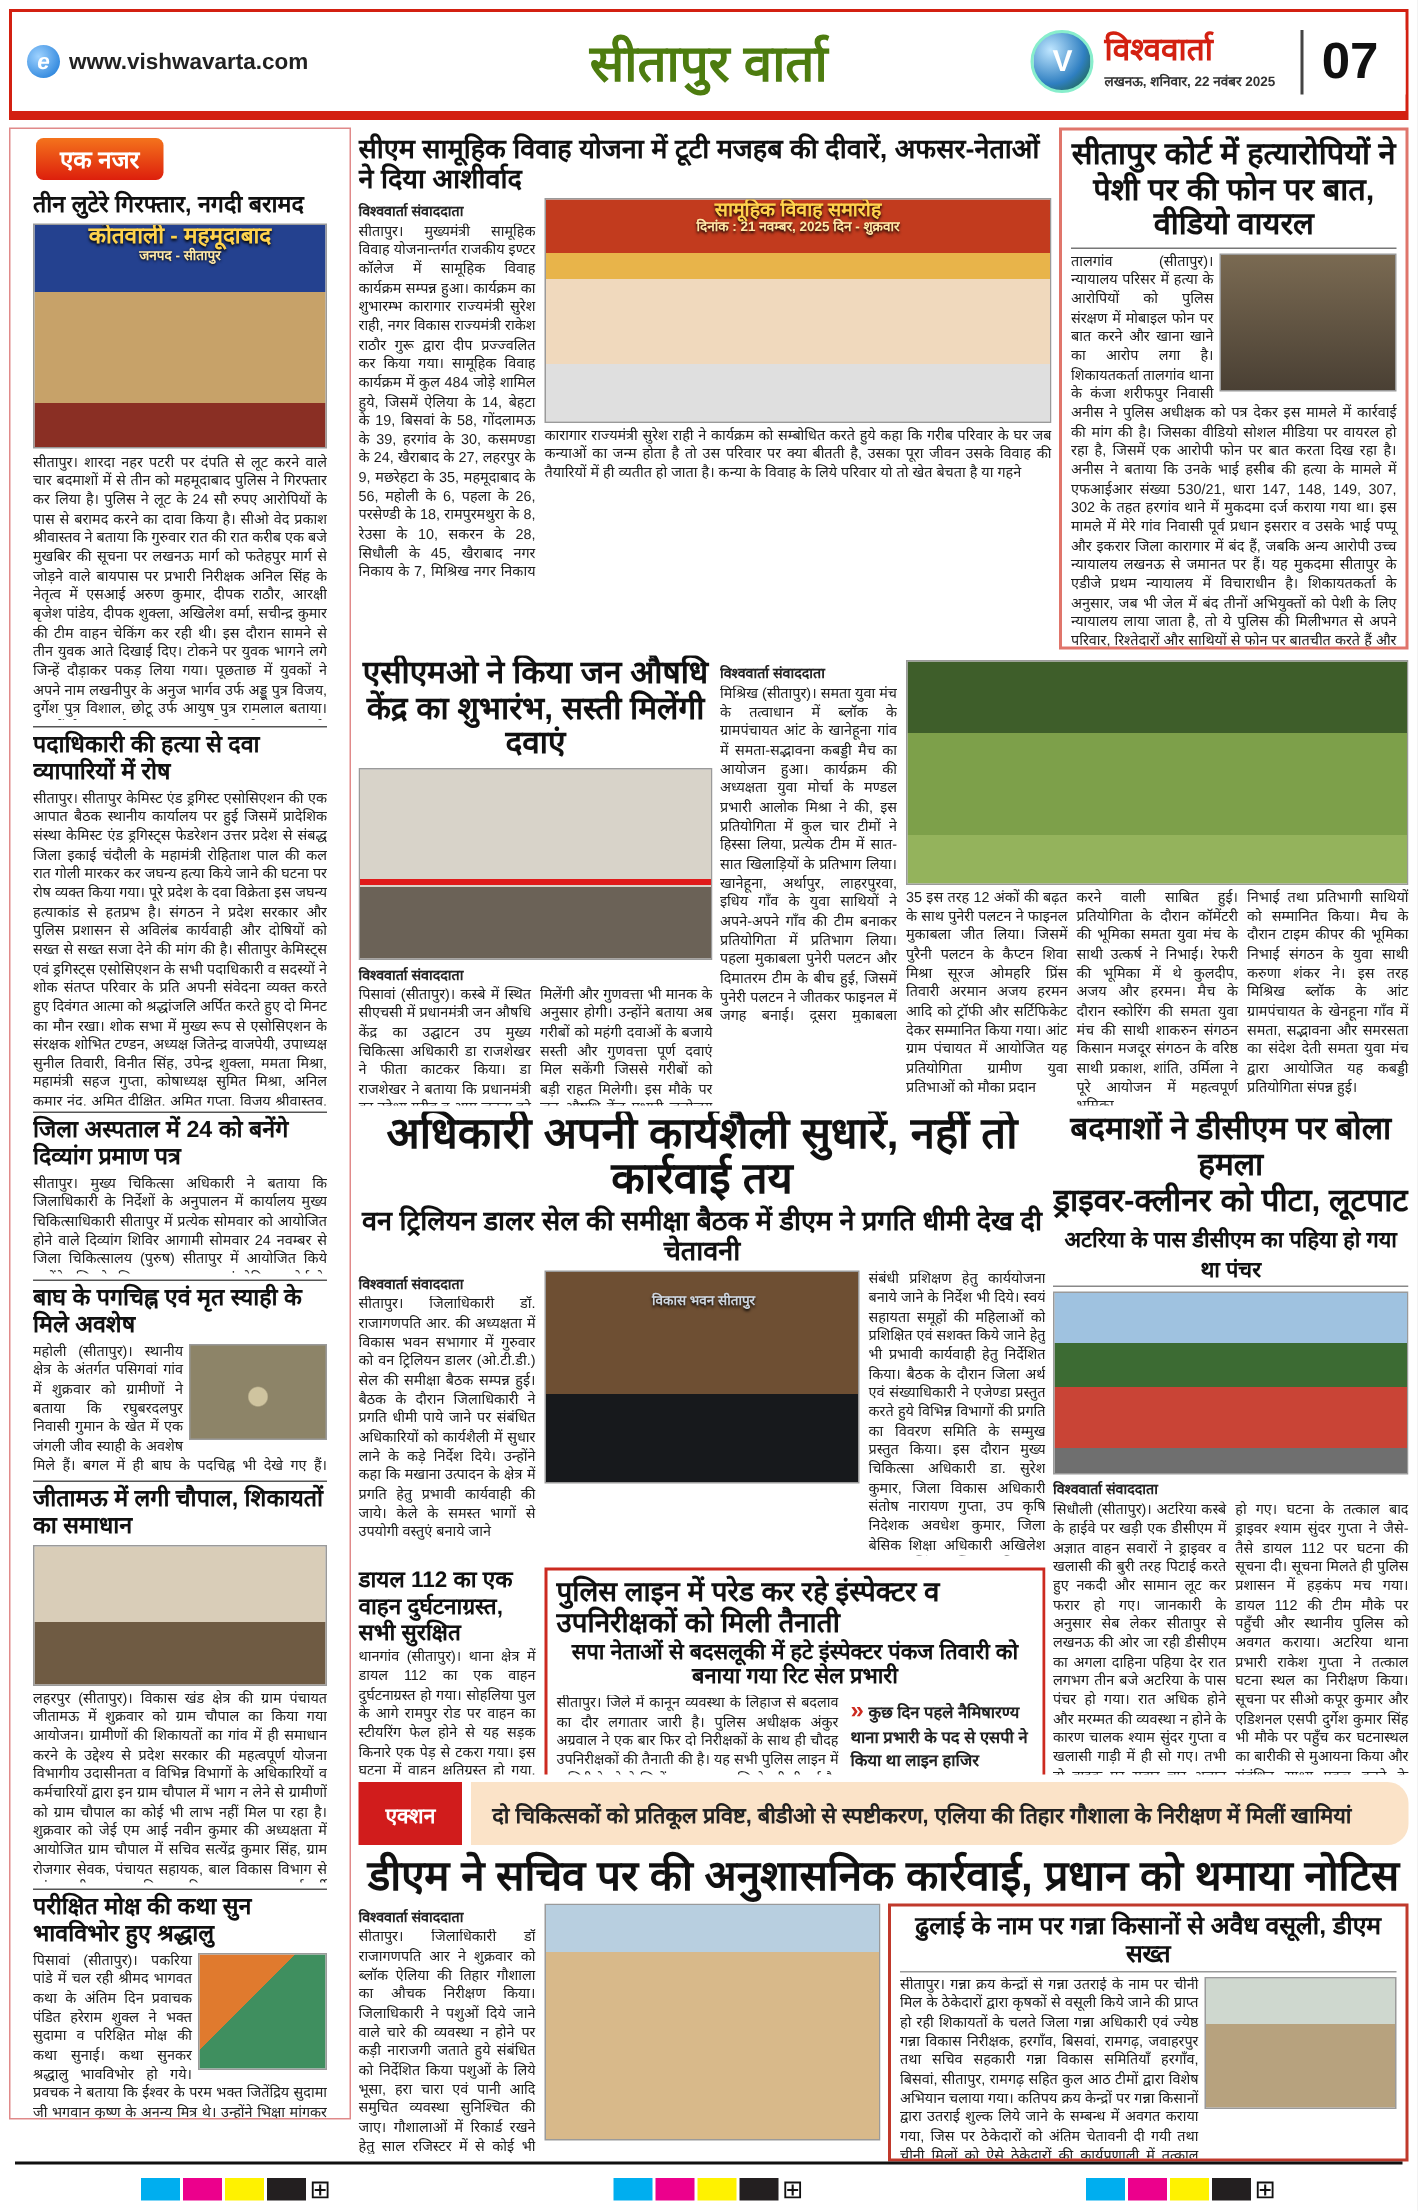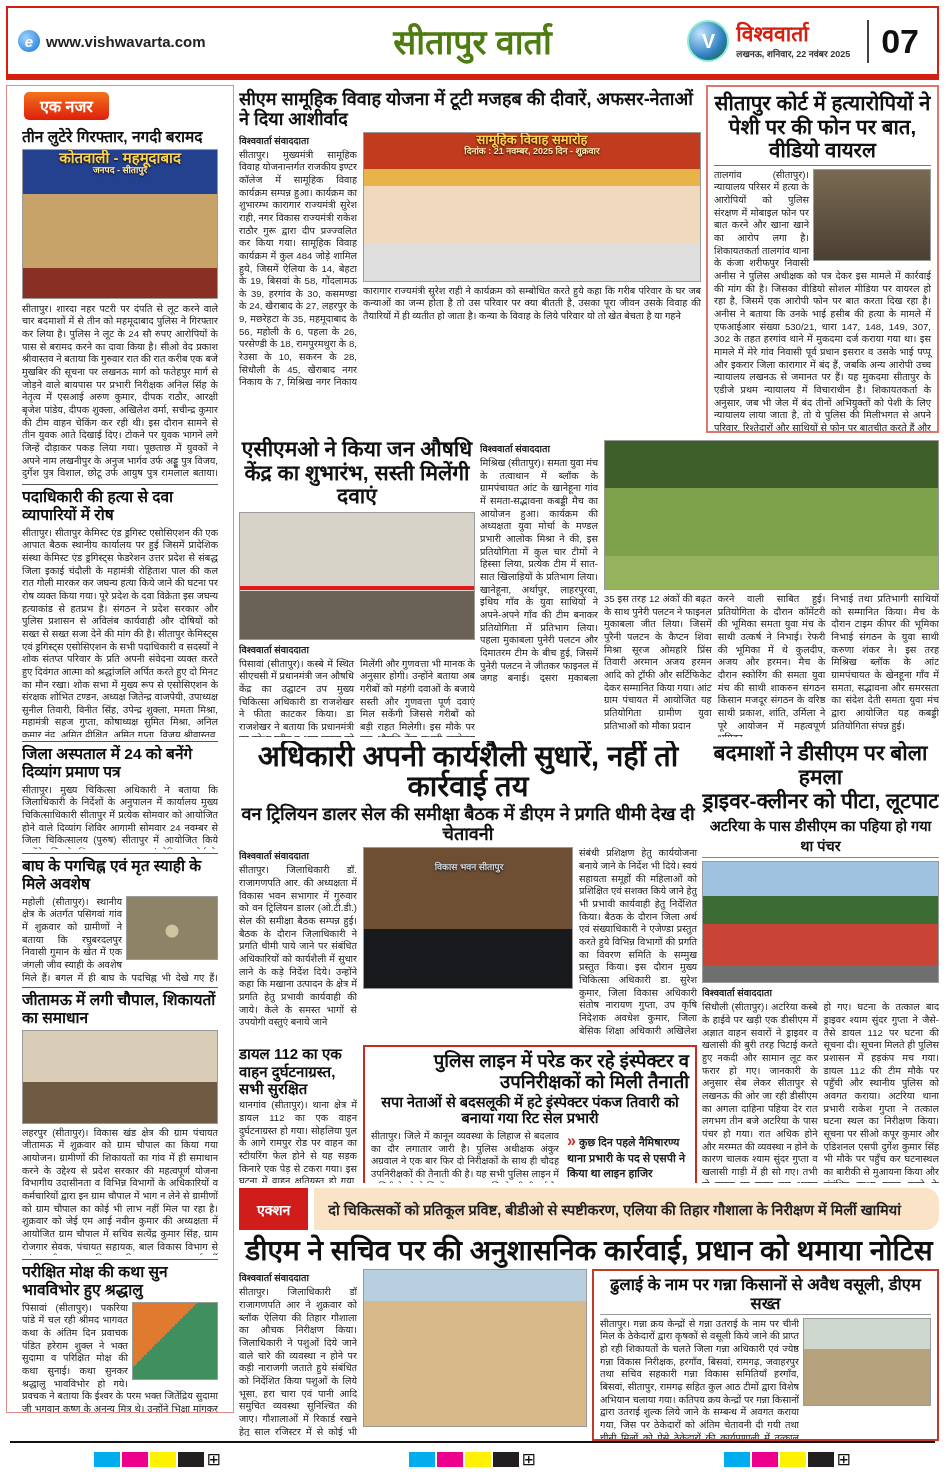--- a/index.html
+++ b/index.html
@@ -82,21 +82,21 @@
   .otd-head{font-size:29px;font-weight:700;text-align:center;line-height:1.05;}
   .otd-sub{font-size:18px;font-weight:700;text-align:center;margin:3px 0;line-height:1.1;}
   .otd-flex{display:flex;gap:6px;}
   .otd-c1{width:118px;flex:0 0 118px;}
   .otd-mid{flex:1;min-width:0;}
   .ph-meeting{height:142px;background:linear-gradient(180deg,#6e4f33 0 58%,#17191c 58%);}
   .ph-meeting .sign{position:absolute;top:12px;left:34%;font-size:9px;color:#cfd6df;font-weight:700;text-shadow:0 1px 2px #000;}
   .otd-c3{width:118px;flex:0 0 118px;}
   .dial-head{font-size:15px;font-weight:700;line-height:1.15;margin:4px 0 2px;}
   .police-box{border:2px solid #cc2a20;padding:4px 6px;margin-top:4px;box-sizing:border-box;flex:1;overflow:hidden;}
-  .pol-head{font-size:18.5px;font-weight:700;text-align:right;line-height:1.1;}
+  .pol-head{font-size:18.5px;font-weight:700;text-align:left;line-height:1.1;}
   .pol-sub{font-size:14.5px;font-weight:700;text-align:center;margin:3px 0;line-height:1.1;}
   .pol-flex{display:flex;gap:6px;}
   .pull-quote{width:120px;flex:0 0 120px;font-size:11px;font-weight:700;color:#222;border-bottom:2px solid #cc2a20;padding:2px;}
   .pq-mark{color:#cc2a20;font-size:16px;font-weight:700;}
   .otd-lower{display:flex;gap:6px;flex:1;margin-top:2px;}
   .dial-col{width:118px;flex:0 0 118px;}
   
   .truckcol{flex:1;min-width:0;overflow:hidden;}
   .tr-head{font-size:21px;font-weight:700;text-align:center;line-height:1.15;}
   .tr-sub{font-size:14.5px;font-weight:700;text-align:center;border-bottom:1px solid #888;margin:2px 0 3px;padding-bottom:2px;}

